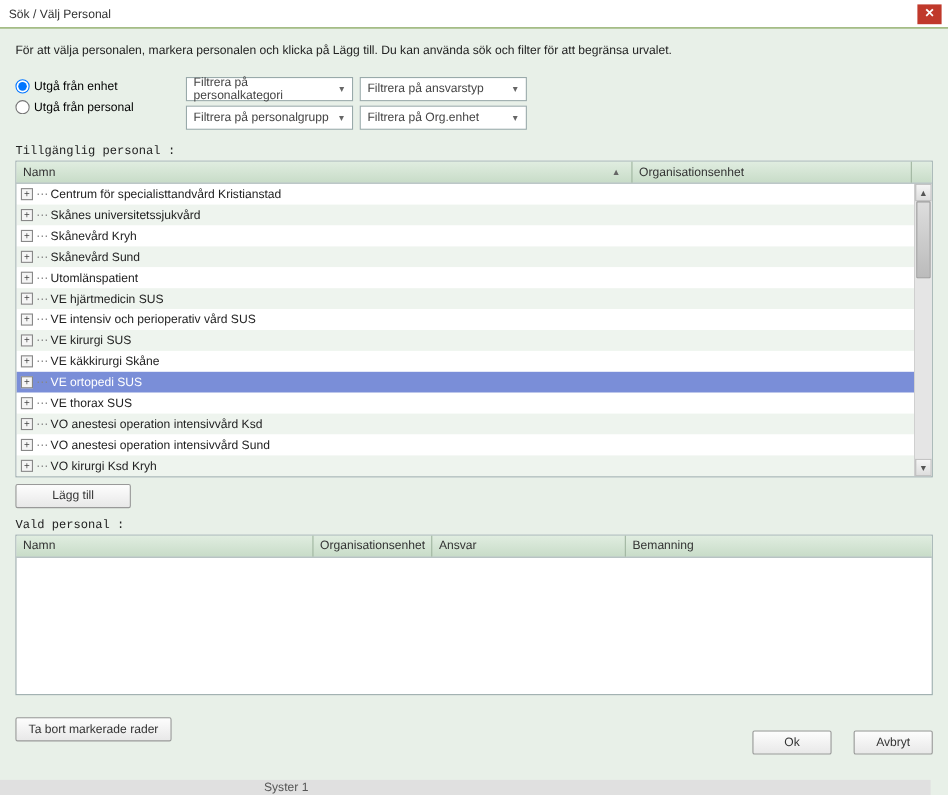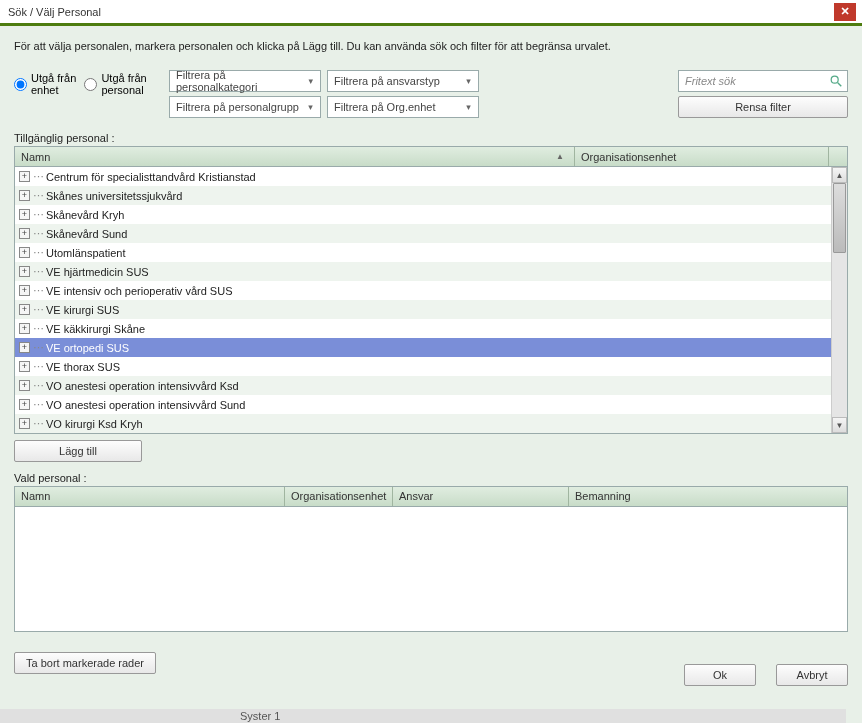--- a/index.html
+++ b/index.html
@@ -1,33 +1,33 @@
 <!DOCTYPE html>
 <html><head>
 <meta charset="utf-8">
 <style>
 * { box-sizing: border-box; margin: 0; padding: 0; font-family: Tahoma, Arial, sans-serif; font-size: 11px; }
 body { background: #e8f0e8; width: 862px; height: 723px; overflow: hidden; position: relative; }
-.titlebar { background: #fff; height: 26px; display: flex; align-items: center; padding: 0 6px; border-bottom: 3px solid #4d7c0f; }
+.titlebar { background: #fff; height: 26px; display: flex; align-items: center; padding: 0 6px; border-bottom: 1px solid #4d7c0f; }
 .titlebar-title { flex: 1; color: #333; padding-left: 2px; }
 .close-btn { width: 22px; height: 18px; background: #c0392b; color: #fff; display: flex; align-items: center; justify-content: center; cursor: pointer; font-weight: bold; font-size: 13px; line-height: 1; }
 .content { padding: 14px 14px 6px 14px; background: #e8f0e8; }
 .instruction { margin-bottom: 18px; color: #222; }
 .filter-row { display: flex; align-items: flex-start; gap: 10px; margin-bottom: 14px; }
-.radio-group { width: 145px; display: flex; flex-direction: row; gap: 6px; padding-top: 2px; }
+.radio-group { width: 145px; display: flex; flex-direction: column; gap: 6px; padding-top: 2px; }
 .radio-item { display: flex; align-items: center; gap: 4px; }
 .radio-item input { margin: 0; }
 .dropdown-grid { display: grid; grid-template-columns: 152px 152px; grid-template-rows: 22px 22px; gap: 4px 6px; }
 .dropdown { background: #fff; border: 1px solid #9aa; display: flex; align-items: center; justify-content: space-between; padding: 0 3px 0 6px; color: #444; cursor: pointer; height: 22px; }
 .dropdown-arrow { width: 13px; height: 13px; display: flex; align-items: center; justify-content: center; color: #666; font-size: 9px; }
 .right-filters { margin-left: auto; width: 170px; display: flex; flex-direction: column; gap: 4px; }
 .search-box { background: #fff; border: 1px solid #9aa; height: 22px; display: flex; align-items: center; padding: 0 4px 0 6px; color: #888; font-style: italic; }
 .search-box span:first-child { flex: 1; }
 .btn { background: linear-gradient(#fdfdfd, #e8e8e8); border: 1px solid #999; height: 22px; display: flex; align-items: center; justify-content: center; cursor: pointer; color: #333; border-radius: 2px; }
-.section-label { margin-bottom: 2px; color: #222; }
+.section-label { margin-bottom: 2px; color: #222; font-family: Liberation Mono, monospace; }
 .tree-container { border: 1px solid #9aa; background: #fff; height: 288px; display: flex; flex-direction: column; }
 .tree-header { display: flex; background: linear-gradient(#e0ede0, #c8dcc8); border-bottom: 1px solid #9aa; height: 20px; }
 .tree-header > div { border-right: 1px solid #a0b5a0; padding: 3px 6px; color: #333; display: flex; align-items: center; }
 .col-namn { flex: 1; display: flex; justify-content: space-between; align-items: center; }
 .col-org { width: 254px; }
 .col-scroll { width: 18px; border-right: none !important; }
 .tree-body { flex: 1; overflow: hidden; position: relative; display: flex; }
 .tree-rows { flex: 1; }
 .tree-row { display: flex; align-items: center; height: 19px; padding-left: 4px; gap: 3px; cursor: default; }
 .tree-row:nth-child(odd) { background: #fff; }
@@ -35,21 +35,21 @@
 .tree-row.selected { background: #7a8ed8 !important; color: #fff; }
 .tree-row.selected .tree-label { color: #fff; }
 .expand-icon { width: 11px; height: 11px; border: 1px solid #888; background: #f5f5f5; display: flex; align-items: center; justify-content: center; font-size: 9px; line-height: 1; color: #444; cursor: pointer; }
 .tree-dots { font-size: 11px; color: #888; letter-spacing: -2px; margin-right: 1px; }
 .tree-label { color: #222; }
 .scrollbar { width: 16px; background: #eaeaea; border-left: 1px solid #ccc; display: flex; flex-direction: column; }
 .scroll-arrow { height: 16px; background: linear-gradient(#f5f5f5,#ddd); border: 1px solid #bbb; display: flex; align-items: center; justify-content: center; font-size: 8px; color: #555; cursor: pointer; }
 .scroll-track { flex: 1; background: #e5e5e5; position: relative; }
 .scroll-thumb { position: absolute; top: 0; left: 1px; right: 1px; height: 70px; background: linear-gradient(#ddd,#bbb); border: 1px solid #999; border-radius: 1px; }
 .add-btn-row { margin-top: 6px; }
-.add-btn { width: 128px; }
+.add-btn { width: 105px; }
 .vald-container { border: 1px solid #9aa; background: #fff; height: 146px; margin-top: 2px; }
 .vald-header { display: flex; background: linear-gradient(#e0ede0, #c8dcc8); border-bottom: 1px solid #9aa; height: 20px; }
 .vald-header > div { border-right: 1px solid #a0b5a0; padding: 3px 6px; color: #333; }
 .vcol-namn { width: 270px; }
 .vcol-org { width: 108px; }
 .vcol-ansvar { width: 176px; }
 .vcol-bem { flex: 1; border-right: none !important; }
 .bottom-row { margin-top: 20px; display: flex; align-items: flex-start; }
 .remove-btn { width: 142px; }
 .ok-cancel { margin-left: auto; display: flex; gap: 20px; margin-top: 12px; }
@@ -95,34 +95,20 @@
       <div class="dropdown">
         <span>Filtrera på personalgrupp</span>
         <span class="dropdown-arrow">▾</span>
       </div>
       <div class="dropdown">
         <span>Filtrera på Org.enhet</span>
         <span class="dropdown-arrow">▾</span>
       </div>
     </div>
 
-    <div class="right-filters">
-      <div class="search-box">
-        <span>Fritext sök</span>
-        <span class="mag-icon">
-          <svg viewBox="0 0 16 16" width="14" height="14">
-              <circle cx="6.5" cy="6.5" r="4" fill="none" stroke="#5a8" stroke-width="1.4"></circle>
-              <line x1="10" y1="10" x2="14" y2="14" stroke="#5a8" stroke-width="1.6"></line>
-            </svg>
-        </span>
-      </div>
-      <div class="btn">
-          <span>Rensa filter</span>
-        </div>
-    </div>
   </div>
 
   <div class="section-label">Tillgänglig personal :</div>
 
   <div class="tree-container">
     <div class="tree-header">
       <div class="col-namn">
         <span>Namn</span>
         <span class="sort-indicator">▲</span>
       </div>

